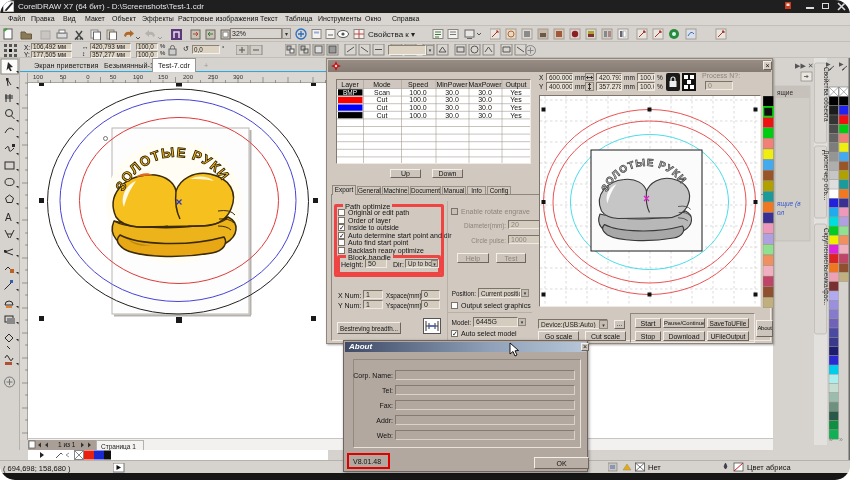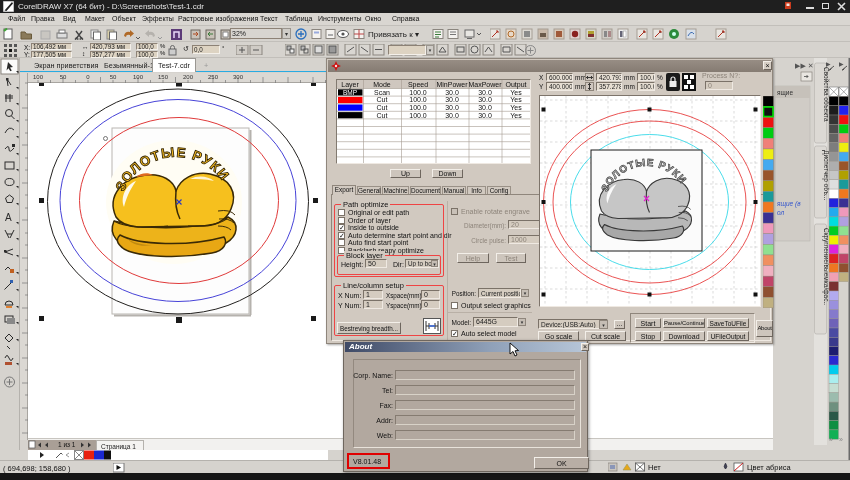--- a/index.html
+++ b/index.html
@@ -1,17 +1,17 @@
 <!DOCTYPE html>
 <html><head>
 <meta charset="utf-8">
 <style>
 html,body{margin:0;padding:0;}
 *{box-sizing:border-box;} .abs svg{display:block;}
-#app{position:relative;width:850px;height:480px;background:#d6d3ce;font-family:"Liberation Sans",sans-serif;overflow:hidden;}
+#app{position:relative;width:850px;height:480px;background:#d6d3ce;font-family:"Liberation Sans",sans-serif;overflow:hidden;border-radius:15px;}
 .abs{position:absolute;}
 
 #titlebar{left:0;top:0;width:850px;height:13px;background:#1f1f1f;color:#e6e6e6;font-size:8px;}
 #menubar{left:0;top:13px;width:850px;height:13px;background:#d9d6d1;border-bottom:1px solid #c2bfba;color:#111;font-size:7px;}
 .menuitem{position:absolute;top:2px;}
 #toolbar{left:0;top:26px;width:850px;height:16px;background:#d6d3ce;border-bottom:1px solid #c2bfba;}
 #propbar{left:0;top:42px;width:850px;height:16px;background:#d6d3ce;border-bottom:1px solid #c2bfba;}
 .fld{position:absolute;background:#ddd3c2;border:1px solid #8d8276;border-right-color:#f4f0ea;border-bottom-color:#f4f0ea;font-size:7px;color:#222;line-height:6px;padding:0 1px;}
 
 #tabbar{left:20px;top:58px;width:830px;height:14px;background:#d6d3ce;font-size:7.3px;color:#222;border-bottom:1px solid #29abe2;}
@@ -36,21 +36,21 @@
 #laserdlg{left:326px;top:58px;width:447px;height:286px;background:#d1c9c0;border:1px solid #8f867c;box-shadow:1px 1px 2px rgba(0,0,0,.35);}
 #laserdlg .tb{position:absolute;left:1px;top:1px;right:1px;height:12px;background:linear-gradient(#978d84,#857b72);}
 
 #aboutdlg{left:343px;top:340px;width:245px;height:132px;background:#b2a89f;border:1px solid #6e665e;box-shadow:1px 1px 3px rgba(0,0,0,.4);}
 #aboutdlg .tb{position:absolute;left:1px;top:1px;right:1px;height:10px;background:linear-gradient(90deg,#3f4a66,#8fa0b8 60%,#b7c6d8);color:#fff;font-size:8px;font-weight:bold;font-style:italic;}
 .btn{position:absolute;background:#cdc5bc;border:1px solid;border-color:#f3efe9 #6e665e #6e665e #f3efe9;font-size:7px;color:#111;text-align:center;white-space:nowrap;overflow:hidden;}
 .chk{position:absolute;width:7px;height:7px;background:#fff;border:1px solid #7b7268;font-size:7px;line-height:6px;color:#111;}
 .lbl{position:absolute;font-size:7.5px;color:#111;white-space:nowrap;}
 .lbl.dis{color:#8d847a;}
 .inp{position:absolute;background:#d5ccc0;border:1px solid #7b7268;border-right-color:#efe9e2;border-bottom-color:#efe9e2;font-size:7px;color:#222;padding:0 2px;line-height:8px;white-space:nowrap;overflow:hidden;}
-.grp{position:absolute;border:1px solid #ef4444;border-radius:2px;}
+.grp{position:absolute;border:3px solid #ef4444;border-radius:2px;}
 .grp>span{position:absolute;top:-5px;left:6px;background:#d1c9c0;font-size:7.5px;color:#111;padding:0 2px;}
 </style>
 </head>
 <body>
 <div id="app">
 <div class="abs" id="titlebar">
  <svg class="abs" style="left:3px;top:1px" width="11" height="11" viewBox="0 0 11 11">
         <rect x="0" y="0" width="11" height="11" fill="#fff" stroke="#888" stroke-width="1"></rect>
         <path d="M1.5 9.5 L9 1 L10 2.5 L3.5 10 Z" fill="#222"></path>
       </svg>
@@ -118,21 +118,21 @@
         <path d="M3 6 h6 M6 3 v6" stroke="#2a6fbd" stroke-width="1.3"></path>
   <rect x="17" y="1.5" width="9" height="9" fill="#f4f2ef" stroke="#8a857e"></rect>
         <rect x="19" y="3.5" width="5" height="2" fill="#9ad"></rect>
   <rect x="31" y="1.5" width="9" height="9" fill="#f4f2ef" stroke="#8a857e"></rect>
         <rect x="33" y="6" width="5" height="2" fill="#aaa"></rect>
   <ellipse cx="48" cy="6" rx="5.5" ry="3.5" fill="#fff" stroke="#555"></ellipse>
         <circle cx="48" cy="6" r="1.6" fill="#555"></circle>
   <rect x="59" y="1.5" width="10" height="9" fill="#f4f2ef" stroke="#8a857e"></rect>
         <path d="M59 6 h10 M64 1.5 v9" stroke="#b44" stroke-width="1"></path>
  </svg>
- <span class="abs" style="left:368px;top:4px;font-size:8px;color:#222">Привязать к ▾</span>
+ <span class="abs" style="left:368px;top:4px;font-size:8px;color:#222">Свойства к ▾</span>
  <svg class="abs" style="left:432px;top:2px" width="60" height="12">
   <rect x="1" y="1.5" width="10" height="9" fill="#f4f2ef" stroke="#8a857e"></rect>
         <path d="M3 4 h6 M3 6.5 h6 M3 9 h4" stroke="#3a7a3a"></path>
   <rect x="16" y="1.5" width="10" height="9" fill="#f4f2ef" stroke="#8a857e"></rect>
         <path d="M18 4 h6 M18 6.5 h6" stroke="#777"></path>
   <rect x="33" y="2" width="9" height="7" fill="#e8e6e2" stroke="#666"></rect>
         <path d="M35 10.5 h5" stroke="#666"></path>
         <path d="M45 5 l2 2 2 -2" fill="none" stroke="#555"></path>
  </svg>
  <svg class="abs" style="left:490px;top:2px" width="215" height="12">
@@ -618,40 +618,37 @@
       <span class="lbl" style="left:21px;top:157.5px;font-size:7px;">Order of layer</span>
  <div class="chk" style="left:11px;top:165px;">✓</div>
       <span class="lbl" style="left:21px;top:165px;font-size:7px;">Inside to outside</span>
  <div class="chk" style="left:11px;top:172.5px;">✓</div>
       <span class="lbl" style="left:21px;top:172.5px;font-size:7px;">Auto determine start point and dir</span>
  <div class="chk" style="left:11px;top:180px;"></div>
       <span class="lbl" style="left:21px;top:180px;font-size:7px;">Auto find start point</span>
  <div class="chk" style="left:11px;top:187.5px;"></div>
       <span class="lbl" style="left:21px;top:187.5px;font-size:7px;">Backlash reapy optimize</span>
  <div class="grp" style="left:10px;top:196px;width:104px;height:20px;">
-        <span style="background:#d1c9c0;">Block layer</span>
+        <span style="background:#d1c9c0;">Block handle</span>
       </div>
  <span class="lbl" style="left:14px;top:202px;font-size:7px;">Height:</span>
  <div class="inp" style="left:38px;top:200px;width:22px;height:9px;">50</div>
  <span class="lbl" style="left:66px;top:202px;font-size:7px;">Dir:</span>
  <div class="inp" style="left:78px;top:200px;width:34px;height:9px;background:#d5ccc0;font-size:6.3px;line-height:8px;">Up to bott</div>
  <div class="abs" style="left:104px;top:201px;width:7px;height:7px;background:#c5bdb4;border:1px solid #8f867c;font-size:5px;text-align:center;line-height:6px;color:#333;">▾</div>
 
  <div class="chk" style="left:124px;top:149px;background:#c9c1b8;"></div>
       <span class="lbl dis" style="left:134px;top:149px;font-size:7px;">Enable rotate engrave</span>
  <span class="lbl dis" style="left:130px;top:163px;width:49px;text-align:right;font-size:6.3px;">Diameter(mm):</span>
  <div class="inp" style="left:181px;top:161px;width:32px;height:9px;color:#8d847a;">20</div>
  <span class="lbl dis" style="left:130px;top:178px;width:49px;text-align:right;font-size:6.3px;">Circle pulse:</span>
  <div class="inp" style="left:181px;top:176px;width:32px;height:9px;color:#8d847a;">1000</div>
  <div class="btn" style="left:130px;top:194px;width:32px;height:10px;line-height:9px;color:#8d847a;">Help</div>
  <div class="btn" style="left:169px;top:194px;width:30px;height:10px;line-height:9px;color:#8d847a;">Test</div>
 
- <div class="grp" style="left:7px;top:226px;width:110px;height:51px;">
-        <span>Line/column setup</span>
-      </div>
  <span class="lbl" style="left:11px;top:233px;font-size:7px;">X Num:</span>
  <div class="inp" style="left:36px;top:231px;width:20px;height:9px;">1</div>
  <span class="lbl" style="left:59px;top:233px;font-size:6.3px;">Xspace(mm):</span>
  <div class="inp" style="left:94px;top:231px;width:19px;height:9px;">0</div>
  <span class="lbl" style="left:11px;top:243px;font-size:7px;">Y Num:</span>
  <div class="inp" style="left:36px;top:241px;width:20px;height:9px;">1</div>
  <span class="lbl" style="left:59px;top:243px;font-size:6.3px;">Yspace(mm):</span>
  <div class="inp" style="left:94px;top:241px;width:19px;height:9px;">0</div>
  <div class="btn" style="left:10px;top:263px;width:64px;height:12px;line-height:11px;font-size:6.3px;">Bestreving breadth...</div>
  <div class="abs" style="left:96px;top:259px;width:18px;height:16px;background:#fff;border:1px solid #555;">

